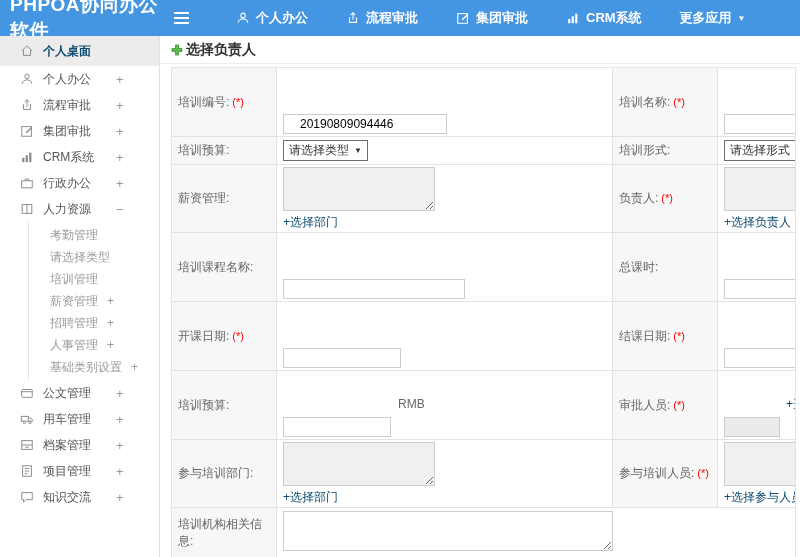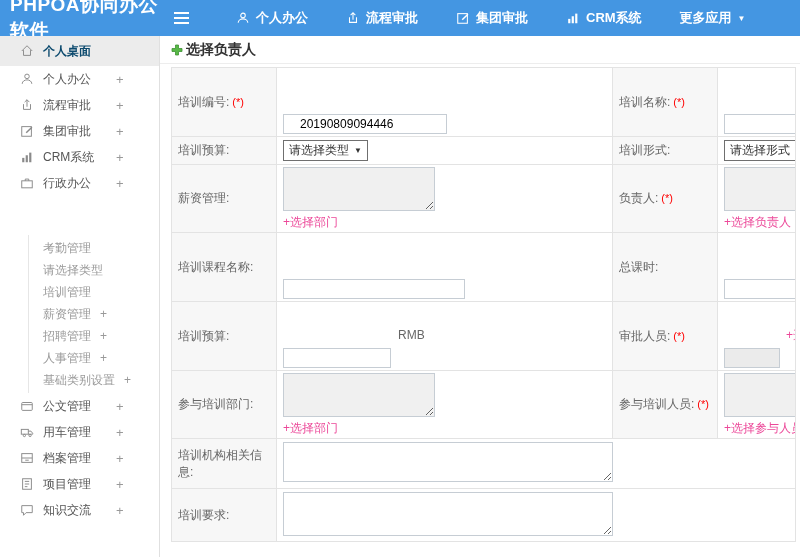--- a/index.html
+++ b/index.html
@@ -20,21 +20,21 @@
   .layout { display:flex; height:521px; }
   .sidebar { width:160px; border-right:1px solid #e0e0e0; background:#fff; flex:none; position:relative; }
   .content { flex:1; background:#fff; overflow:hidden; }
 
   
   .side-item { position:relative; height:26px; display:flex; align-items:center; padding-left:20px;
                font-size:12px; color:#555; cursor:pointer; }
   .side-item.active { background:#ececec; height:30px; color:#0c4a6e;font-weight:bold; }
   .sicon { display:inline-flex; color:#8a8a8a; margin-right:9px; }
   .stoggle { position:absolute; left:116px; color:#999; font-size:13px; }
-  .submenu { margin-left:28px; border-left:1px solid #e6e6e6; padding:2px 0;margin-top:39px; }
+  .submenu { margin-left:28px; border-left:1px solid #e6e6e6; padding:2px 7px; }
   .sub-item { height:22px; display:flex; align-items:center; padding-left:14px; font-size:12px; color:#9a9a9a; cursor:pointer; }
   .sub-item .stoggle2 { margin-left:9px; color:#999; font-size:12px; }
 
   
   .title-bar { height:28px; display:flex; align-items:center; padding-left:11px; border-bottom:1px solid #ededed; }
   .plus-ico { display:inline-flex; margin-right:3px; }
   .page-title { font-size:14px; font-weight:bold; color:#333; }
 
   
   .form-wrap { padding:3px 0 0 11px; }
@@ -55,21 +55,21 @@
   .w164 { width:164px; } .w150 { width:150px; } .w108 { width:108px; }
   .w182 { width:182px; } .w118 { width:118px; }
   .suffix { margin-left:7px; color:#666; }
   .select { display:inline-flex; align-items:center; border:1px solid #6f6f6f; height:21px; padding:0 5px;
             background:#fff; color:#333; cursor:pointer; }
   .select .caret2 { font-size:8px; color:#333; margin-left:5px; }
   .selbox { width:152px; height:44px; background:#f0f0f0; border:1px solid #c6cdd4; resize:both; }
   .txtarea { width:330px; background:#fff; border:1px solid #c6cdd4; resize:both;
              font-family:"Liberation Sans",sans-serif; font-size:12px; }
   .h40 { height:40px; } .h46 { height:46px; } .h44 { height:44px; }
-  .lnk { color:#ec4899; text-decoration:none; font-size:12px; cursor:pointer; }
+  .lnk { color:#0c4a6e; text-decoration:none; font-size:12px; cursor:pointer; }
   .lnk-row { line-height:15px; margin-top:1px; }
   .approver-box { width:56px; height:20px; background:#ebebeb; border:1px solid #c6cdd4; margin-right:6px; vertical-align:middle; }
 </style>
 </head>
 <body>
 
 <div class="header">
   <div class="logo">PHPOA协同办公软件</div>
   <div class="hamburger">
     <span class="bar"></span>
@@ -177,20 +177,30 @@
     <div class="side-item">
       <span class="sicon">
           <svg viewBox="0 0 16 16" width="14" height="14">
             <rect x="2" y="5.5" width="12" height="8" fill="none" stroke="currentColor" stroke-width="1.1"></rect>
             <path d="M6 5.5V3.5h4v2" fill="none" stroke="currentColor" stroke-width="1.1"></path>
           </svg>
         </span>
       <span>行政办公</span>
       <span class="stoggle">+</span>
     </div>
+    <div class="side-item">
+      <span class="sicon">
+          <svg viewBox="0 0 16 16" width="14" height="14">
+            <rect x="2.5" y="3" width="11" height="10" fill="none" stroke="currentColor" stroke-width="1.1"></rect>
+            <path d="M8 3v10" stroke="currentColor" stroke-width="1.1"></path>
+          </svg>
+        </span>
+      <span>人力资源</span>
+      <span class="stoggle">−</span>
+    </div>
 
     <div class="submenu">
       <div class="sub-item">
           <span>考勤管理</span>
         </div>
       <div class="sub-item">
           <span>请选择类型</span>
         </div>
       <div class="sub-item">
           <span>培训管理</span>
@@ -325,20 +335,26 @@
 
 
 
         <tr class="r26">
           <td class="lbl"><span>培训课程名称:</span></td>
           <td class="fld"><input class="ipt w182" style=""></td>
           <td class="lbl"><span>总课时:</span></td>
           <td class="fld clip"><input class="ipt w150" style=""></td>
         </tr>
 
+        <tr class="r26">
+          <td class="lbl"><span>开课日期:</span><em class="req">(*)</em></td>
+          <td class="fld"><input class="ipt w118" style=""></td>
+          <td class="lbl"><span>结课日期:</span><em class="req">(*)</em></td>
+          <td class="fld clip"><input class="ipt w150" style=""></td>
+        </tr>
 
         <tr class="r26">
           <td class="lbl"><span>培训预算:</span></td>
           <td class="fld"><input class="ipt w108" style=""><span class="suffix">RMB</span></td>
           <td class="lbl"><span>审批人员:</span><em class="req">(*)</em></td>
           <td class="fld clip"><input class="ipt approver-box" disabled="" style=""><a class="lnk">+选择审批人员</a></td>
         </tr>
 
         <tr class="r68">
           <td class="lbl"><span>参与培训部门:</span></td>

